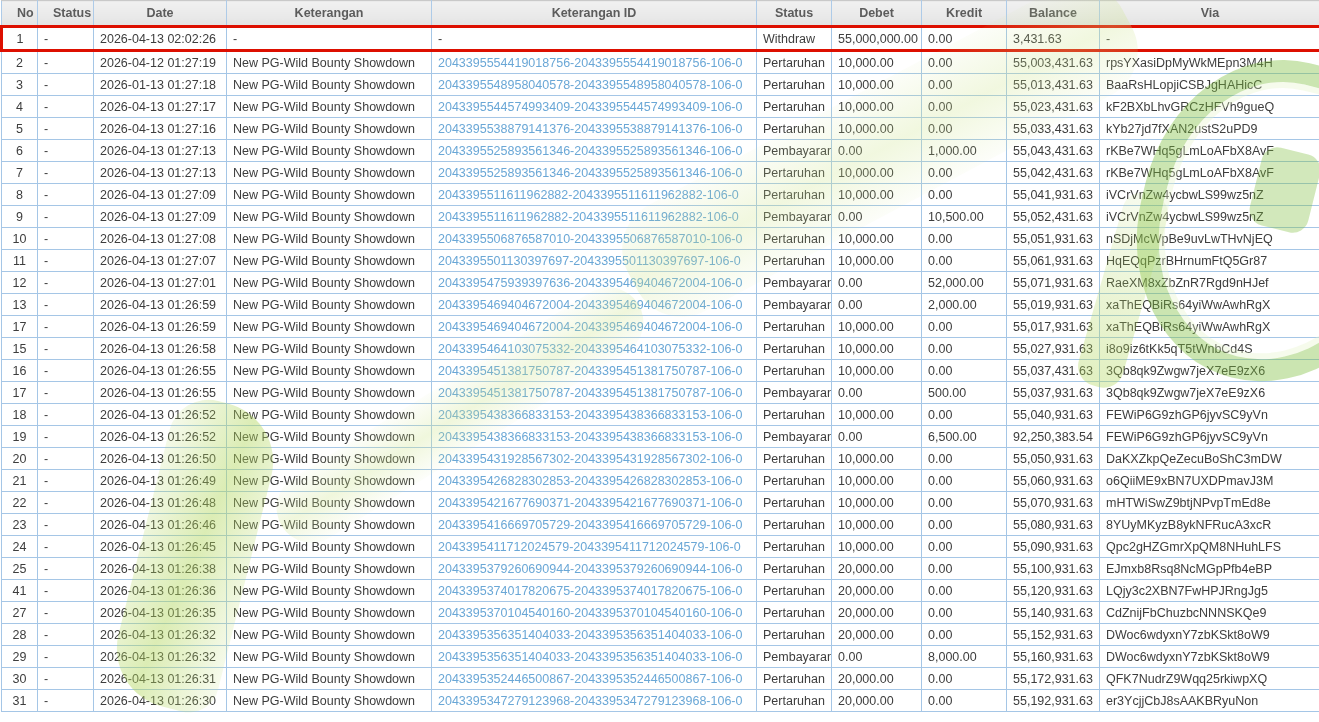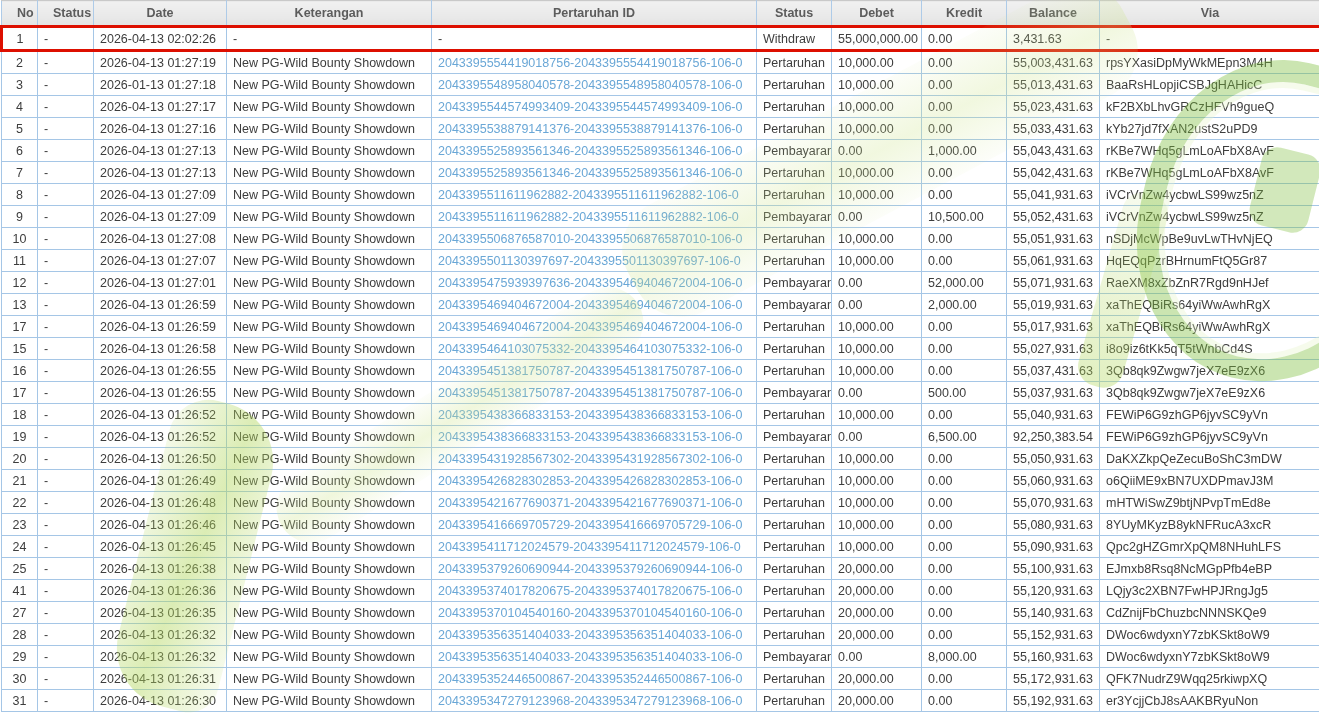--- a/index.html
+++ b/index.html
@@ -116,21 +116,21 @@
         <col class="c-kredit">
       <col class="c-balance">
         <col class="c-via">
     </colgroup>
     <thead>
       <tr>
         <th>No</th>
         <th>Status</th>
         <th>Date</th>
         <th>Keterangan</th>
-        <th>Pertaruhan ID</th>
+        <th>Keterangan ID</th>
         <th>Status</th>
         <th>Debet</th>
         <th>Kredit</th>
         <th>Balance</th>
         <th>Via</th>
       </tr>
     </thead>
     <tbody>
         <tr class="highlight">
           <td class="c-no">1</td>
@@ -140,21 +140,21 @@
           <td class="c-keterangan_id">-</td>
           <td class="c-status">Withdraw</td>
           <td class="c-debet">55,000,000.00</td>
           <td class="c-kredit">0.00</td>
           <td class="c-balance">3,431.63</td>
           <td class="c-via">-</td>
         </tr>
         <tr>
           <td class="c-no">2</td>
           <td class="c-periode">-</td>
-          <td class="c-date">2026-04-13 01:27:19</td>
+          <td class="c-date">2026-04-12 01:27:19</td>
           <td class="c-keterangan">New PG-Wild Bounty Showdown</td>
           <td class="c-keterangan_id"><span class="idlink">2043395554419018756-2043395554419018756-106-0</span></td>
           <td class="c-status">Pertaruhan</td>
           <td class="c-debet">10,000.00</td>
           <td class="c-kredit">0.00</td>
           <td class="c-balance">55,003,431.63</td>
           <td class="c-via">rpsYXasiDpMyWkMEpn3M4H</td>
         </tr>
         <tr>
           <td class="c-no">3</td>

